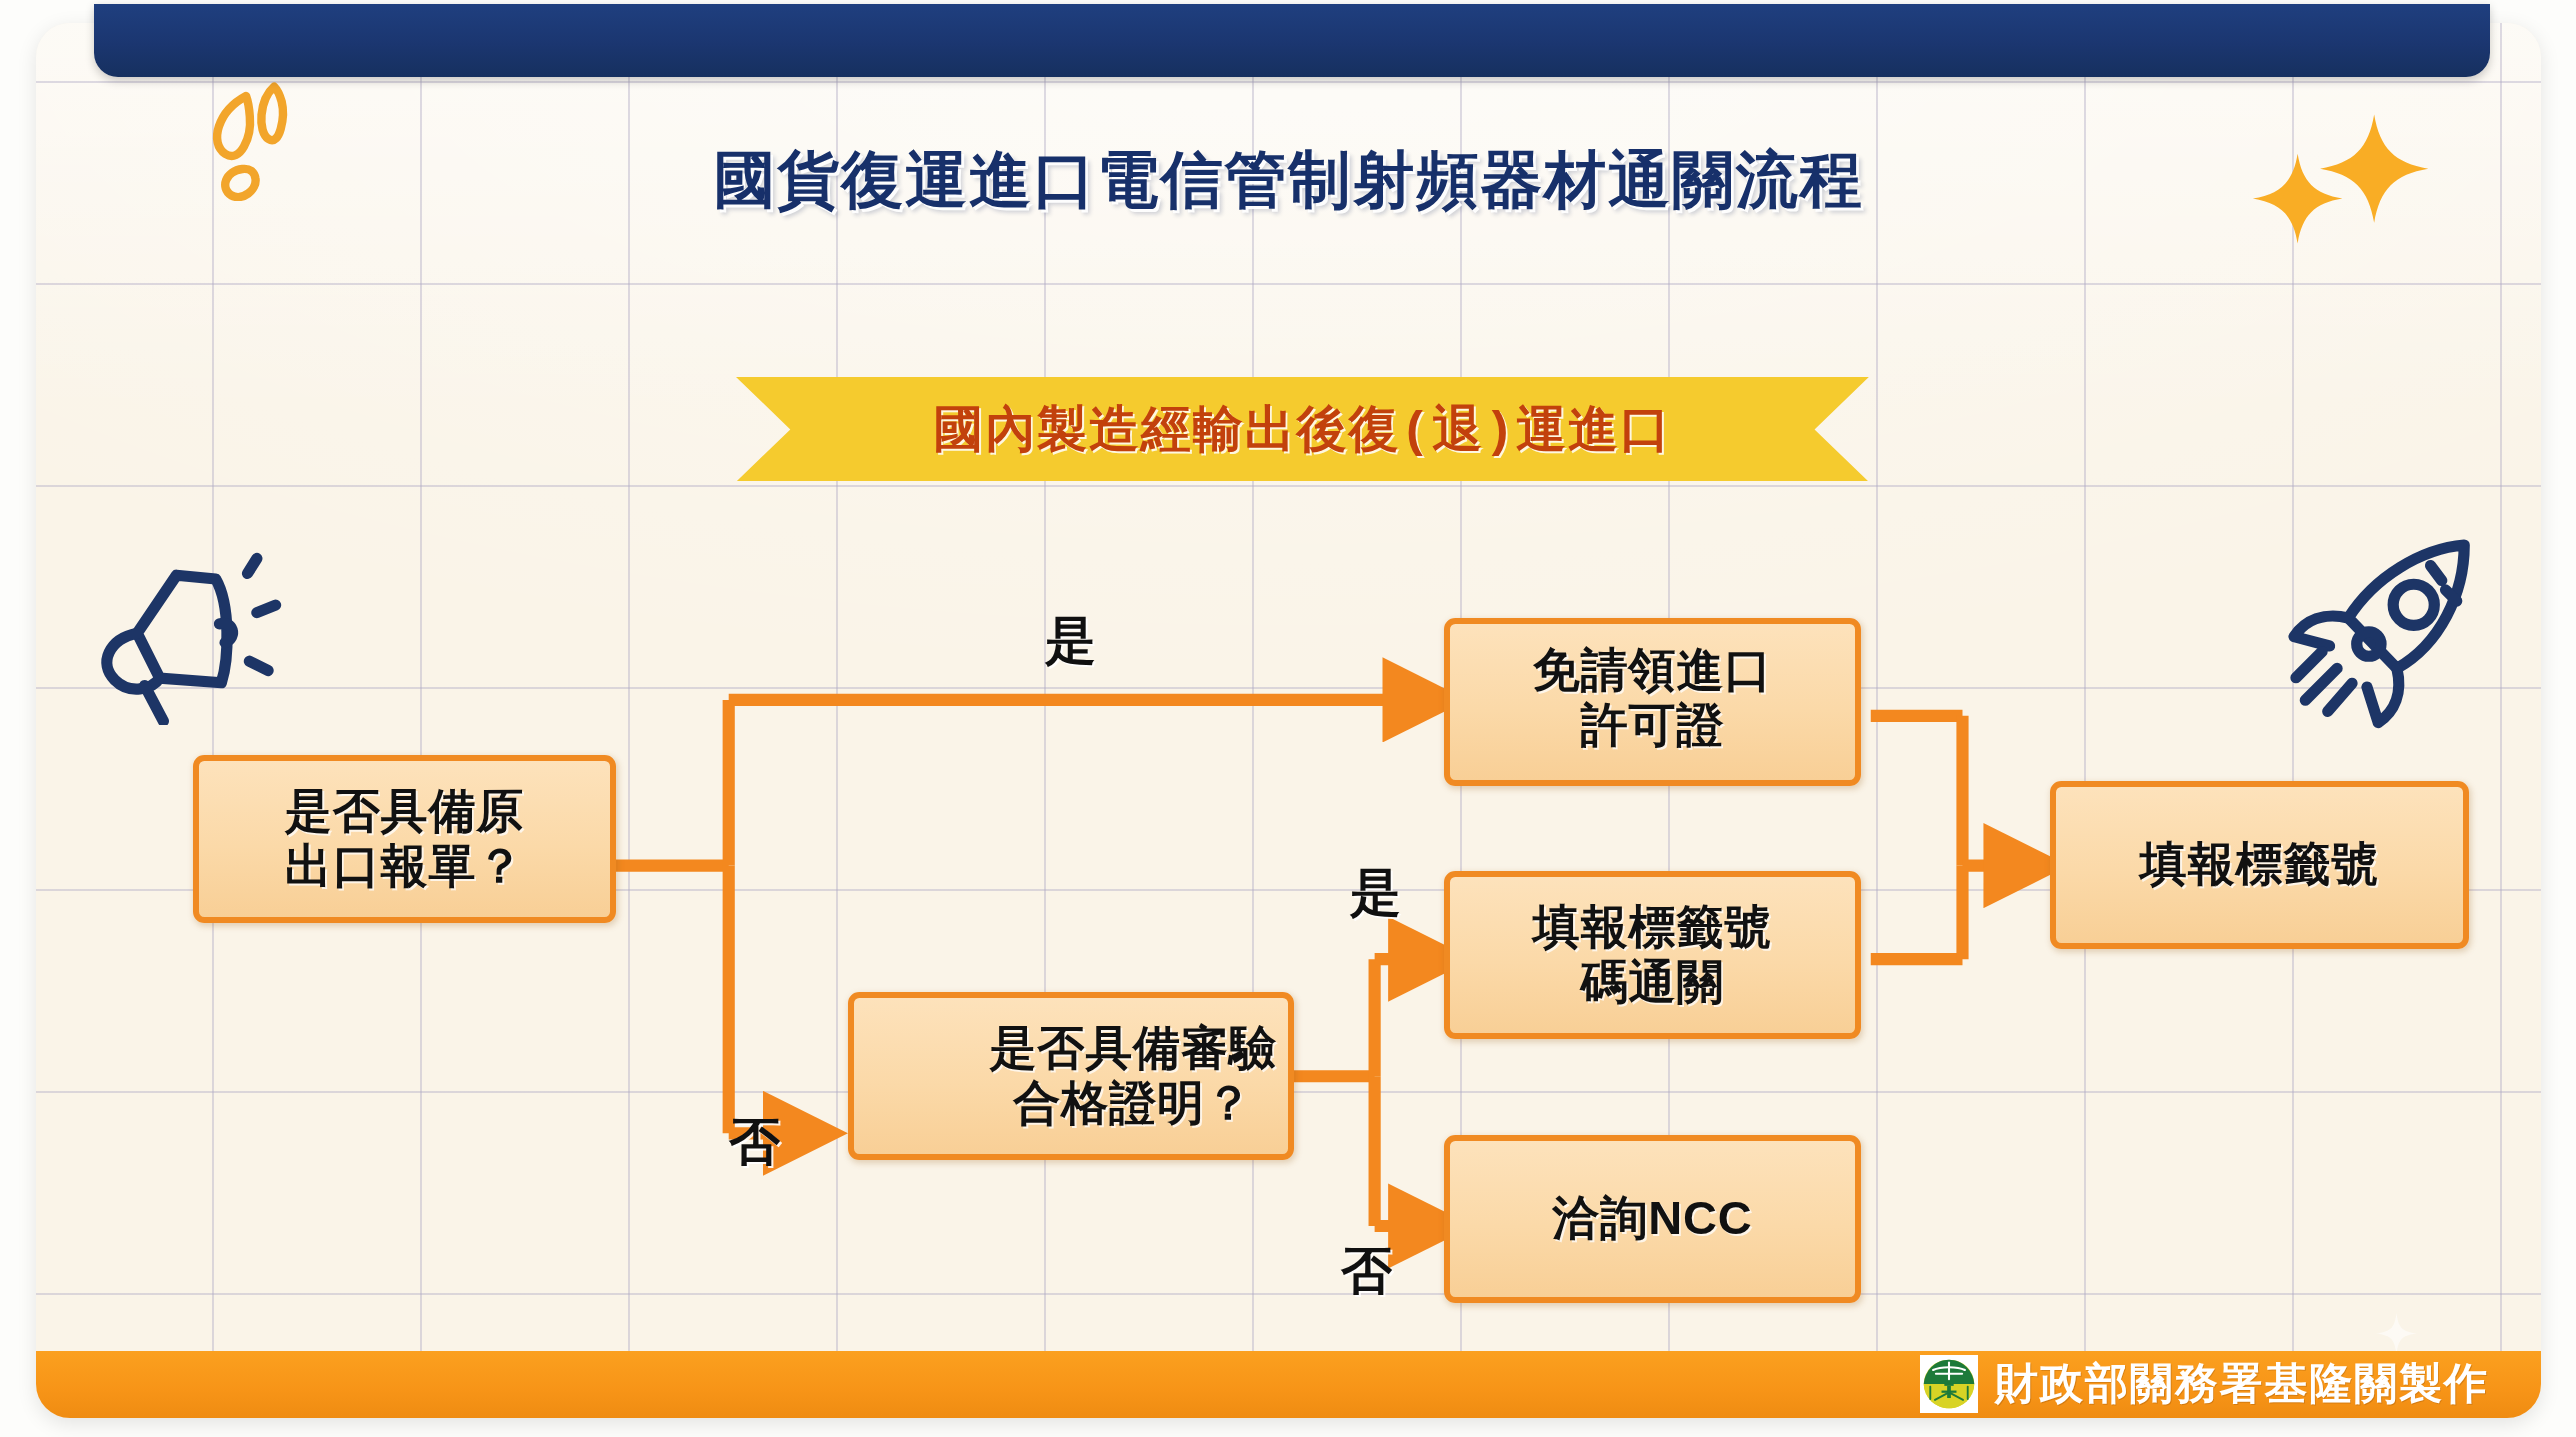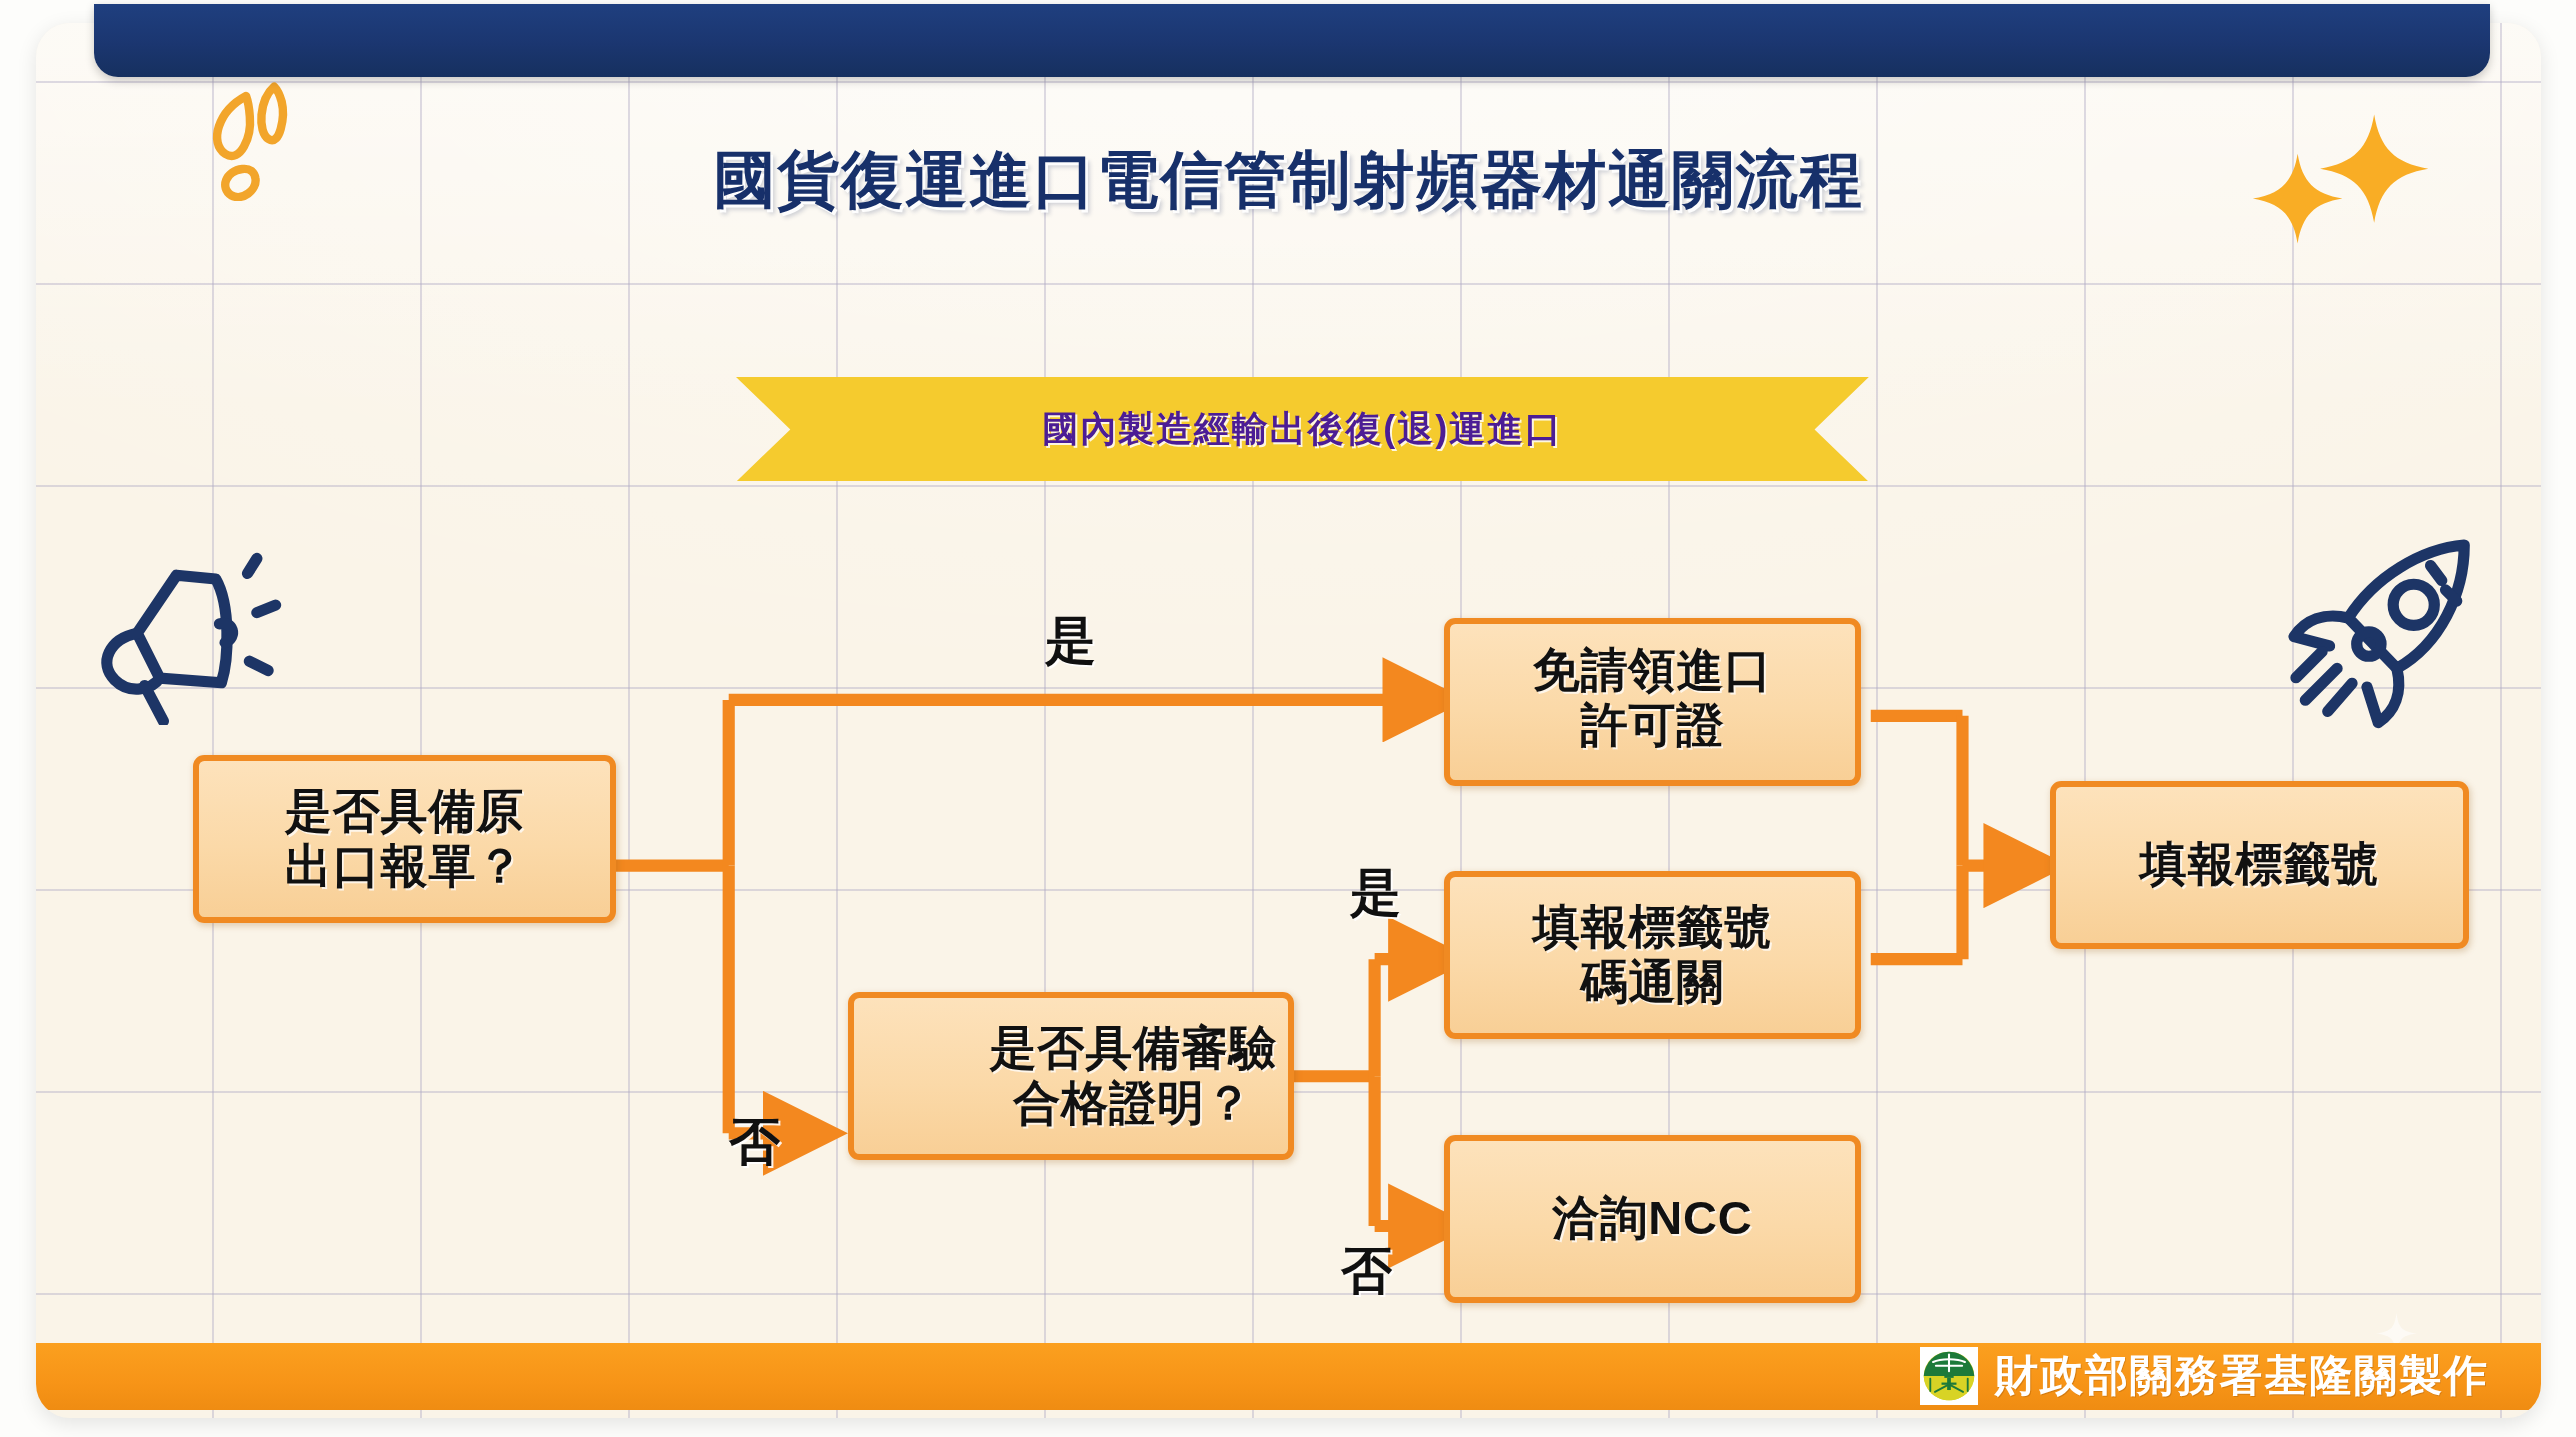--- a/index.html
+++ b/index.html
@@ -45,21 +45,21 @@
     background-image:
       linear-gradient(to right,rgba(176,170,196,.42) 1.9px,transparent 1.9px),
       linear-gradient(to bottom,rgba(176,170,196,.42) 1.9px,transparent 1.9px);
     background-size:208px 202px;
     background-position:-32px 58px;
     pointer-events:none;
   }
 
   
   .footerbar{
-    position:absolute;left:0;bottom:8px;width:2505px;height:67px;
+    position:absolute;left:0;bottom:0;width:2505px;height:67px;
     background:linear-gradient(180deg,#fba01f 0%,#f79417 60%,#ef8c12 100%);
     display:flex;align-items:center;justify-content:flex-end;
     padding-right:52px;box-sizing:border-box;gap:17px;
   }
   .footer-text{
     font-size:43px;font-weight:700;color:#ffffff;letter-spacing:1.9px;
     text-shadow:0.9px 0.9px 0 rgba(120,60,0,.25);
     white-space:nowrap;
   }
   .footer-sparkle{
@@ -83,23 +83,24 @@
   .sparkles{position:absolute;left:2207px;top:86px;width:197px;height:140px;}
 
   
   .ribbon{
     position:absolute;left:700px;top:354px;width:1133px;height:105px;
     z-index:3;
   }
   .ribbon svg{position:absolute;inset:0;}
   .ribbon-label{
     position:absolute;inset:0;display:flex;align-items:center;justify-content:center;
-    font-size:36px;font-weight:700;color:#4c1d95;letter-spacing:1.9px;
+    font-size:50px;font-weight:700;color:#c2410c;letter-spacing:1.9px;
     text-shadow:1.9px 1.9px 0 rgba(255,255,255,.85);
     white-space:nowrap;
+    font-family:Liberation Mono, monospace;
   }
 
   
   .flow{position:absolute;left:0;top:0;width:2505px;height:1395px;}
   .connectors{position:absolute;left:0;top:0;width:2505px;height:1395px;}
 
   .node{
     position:absolute;
     background:linear-gradient(180deg,#fde2bb 0%,#fbd9a8 55%,#f8cf96 100%);
     border:6.6px solid #f08a22;

